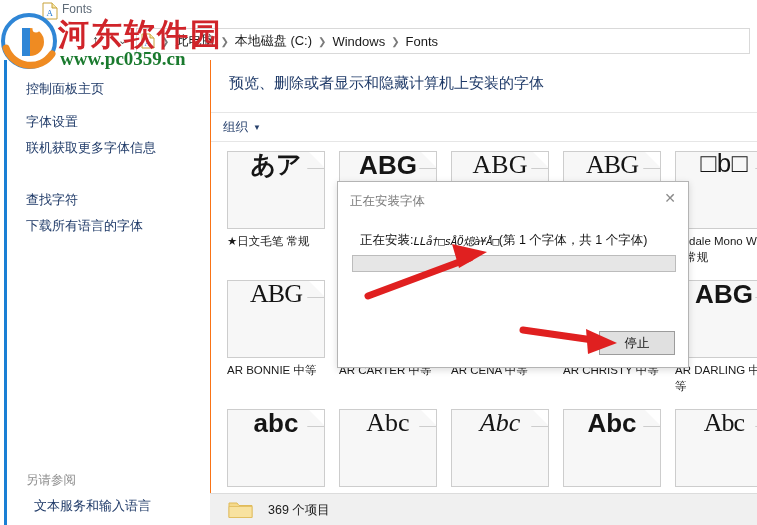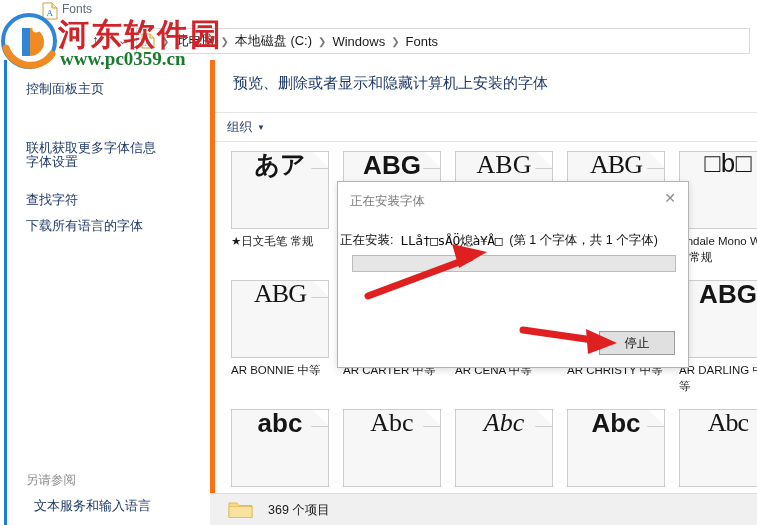--- a/index.html
+++ b/index.html
@@ -77,21 +77,21 @@
     position: absolute; left: 26px;
     font-size: 12.5px; color: #8d8d8d;
     white-space: nowrap;
   }
 
   
   .content {
     position: absolute; left: 210px; top: 60px;
     width: 547px; height: 465px;
     background: #ffffff;
-    border-left: 5px solid #f97316;
+    border-left: 1px solid #f97316;
     overflow: hidden;
   }
   .content-head {
     position: absolute; left: 18px; top: 14px;
     font-size: 15px; color: #1f3a68; white-space: nowrap;
   }
   .toolbar {
     position: absolute; left: 0; top: 52px; width: 547px; height: 30px;
     border-top: 1px solid #e6e6e6; border-bottom: 1px solid #e6e6e6;
     background: #ffffff;
@@ -181,27 +181,27 @@
     position: absolute; left: 12px; top: 11px;
     font-size: 12.5px; color: #7b7b7b; white-space: nowrap;
   }
   .dlg-close {
     position: absolute; right: 4px; top: 4px;
     width: 28px; height: 24px;
     display: flex; align-items: center; justify-content: center;
     color: #8a8a8a; font-size: 14px;
   }
   .dlg-status {
-    position: absolute; left: 2px; top: 50px;
+    position: absolute; left: 22px; top: 50px;
     font-size: 12.5px; color: #111111; white-space: nowrap;
-    display: flex; align-items: flex-start; gap: 7px;
+    display: flex; align-items: flex-end; gap: 0;
   }
   .dlg-status-garbled {
     font-family: "DejaVu Sans Mono", monospace;
-    font-size: 13px; letter-spacing: -0.4px;
+    font-size: 11px; letter-spacing: -0.4px; font-style: italic;
   }
   .dlg-progress {
     position: absolute; left: 14px; top: 73px;
     width: 324px; height: 17px;
     background: #e6e6e6; border: 1px solid #bcbcbc;
   }
   .dlg-stop {
     position: absolute; left: 261px; top: 149px;
     width: 76px; height: 24px;
     background: #e0e0e0; border: 1px solid #9c9c9c;
@@ -265,21 +265,21 @@
       <span class="crumb">Windows</span>
       <span class="crumb-sep">❯</span>
       <span class="crumb">Fonts</span>
     </div>
   </div>
 
   <div class="sidebar">
     <div class="sb-leftrule"></div>
 
     <div class="sb-link" style="top:20px;">控制面板主页</div>
-    <div class="sb-link" style="top:53px;margin-top:40px;">字体设置</div>
+    <div class="sb-link" style="top:53px;">字体设置</div>
     <div class="sb-link" style="top:79px;">联机获取更多字体信息</div>
     <div class="sb-link" style="top:131px;">查找字符</div>
     <div class="sb-link" style="top:157px;">下载所有语言的字体</div>
 
     <div class="sb-head" style="top:412px;">另请参阅</div>
     <div class="sb-link" style="top:437px;margin-left:8px;">文本服务和输入语言</div>
     <div class="sb-link" style="top:463px;">个性化</div>
   </div>
 
   <div class="content">

